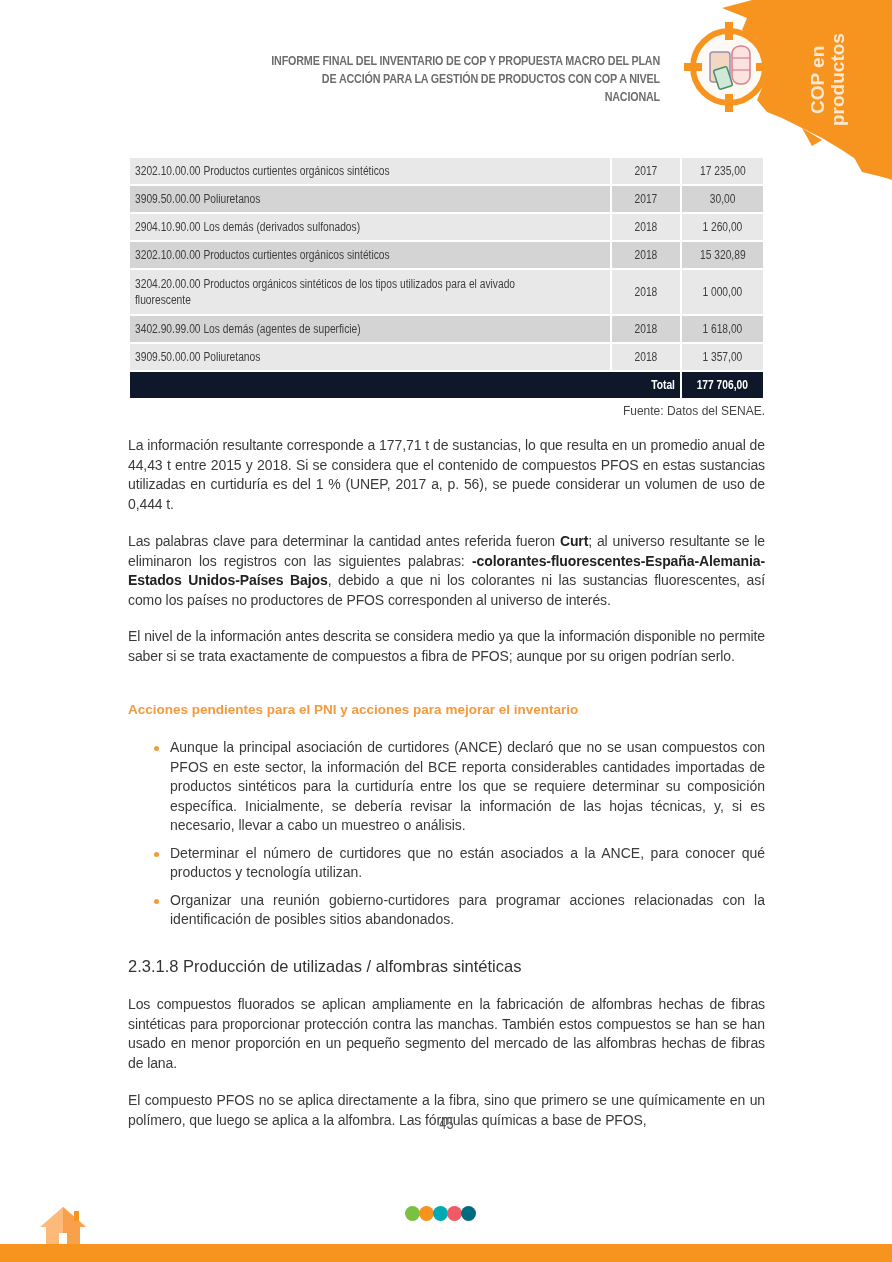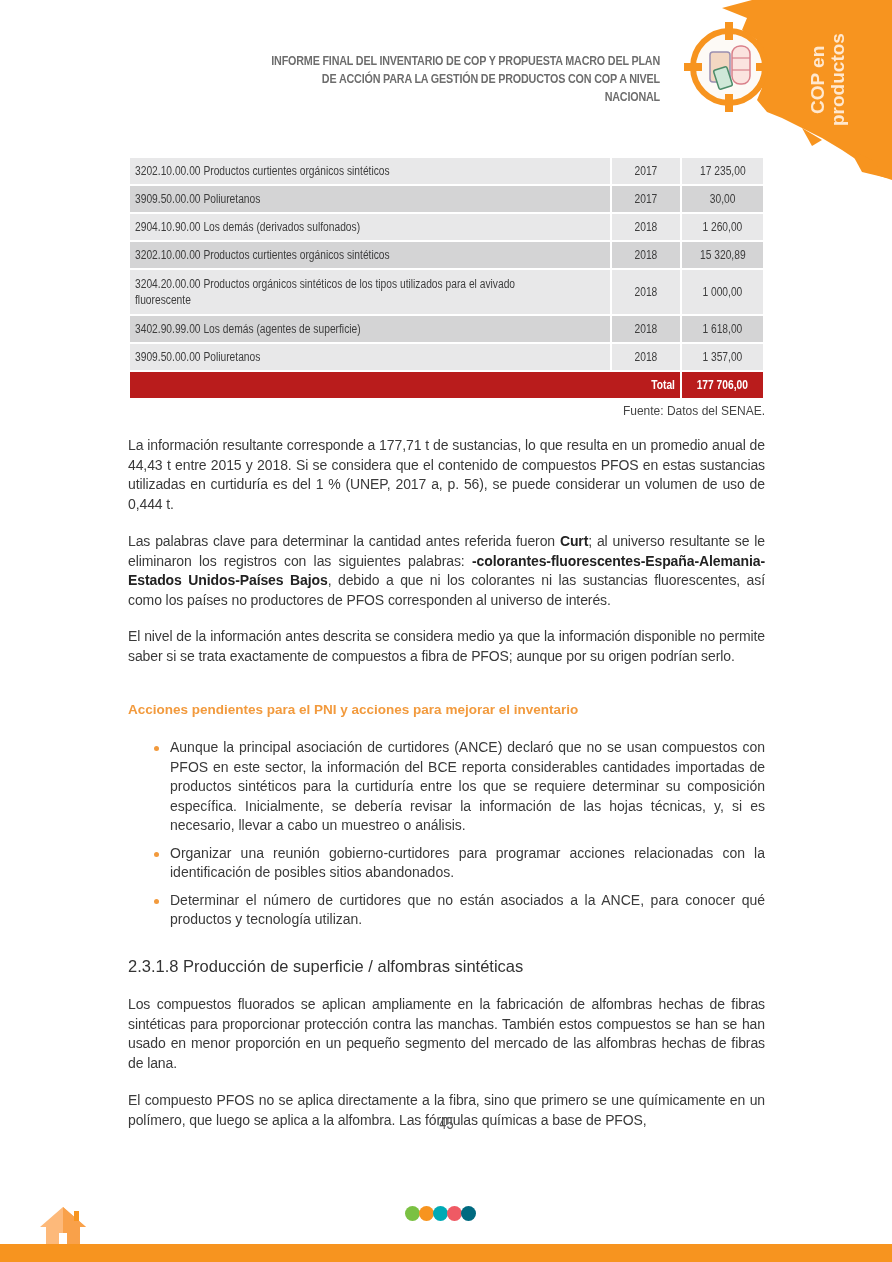--- a/index.html
+++ b/index.html
@@ -39,21 +39,21 @@
   }
   table.data td {
     border: 2px solid #ffffff; padding: 3px 5px;
     line-height: 16px; vertical-align: middle;
   }
   table.data td.prod { width: 390px; text-align: left; }
   table.data td.year { width: 58px; text-align: center; }
   table.data td.val { text-align: center; }
   table.data tr.light td { background: #e8e8e9; height: 20px; }
   table.data tr.dark td { background: #d4d4d5; height: 20px; }
-  table.data tr.total td { background: #b91c1c; color: #ffffff; font-weight: bold; height: 20px; }
+  table.data tr.total td { background: #0f172a; color: #ffffff; font-weight: bold; height: 20px; }
   table.data tr.total td.lbl { text-align: right; }
   .cond { display: inline-block; transform: scaleX(0.82); transform-origin: left center; white-space: nowrap; }
   .condc { display: inline-block; transform: scaleX(0.82); transform-origin: center center; white-space: nowrap; }
   .condr { display: inline-block; transform: scaleX(0.82); transform-origin: right center; white-space: nowrap; }
   .source {
     position: absolute; right: 127px; top: 404px;
     font-size: 12px; color: #444;
   }
   .para {
     position: absolute; left: 128px; width: 637px;
@@ -182,25 +182,25 @@
 <div class="para" style="top:532px;">
   <span>Las palabras clave para determinar la cantidad antes referida fueron </span><b>Curt</b><span>; al universo resultante se le eliminaron los registros con las siguientes palabras: </span><b>-colorantes-fluorescentes-España-Alemania-Estados Unidos-Países Bajos</b><span>, debido a que ni los colorantes ni las sustancias fluorescentes, así como los países no productores de PFOS corresponden al universo de interés.</span>
 </div>
 
 <div class="para" style="top:627px;">El nivel de la información antes descrita se considera medio ya que la información disponible no permite saber si se trata exactamente de compuestos a fibra de PFOS; aunque por su origen podrían serlo.</div>
 
 <div class="subhead">Acciones pendientes para el PNI y acciones para mejorar el inventario</div>
 
 <ul class="bullets">
   <li><span class="dot"></span><span>Aunque la principal asociación de curtidores (ANCE) declaró que no se usan compuestos con PFOS en este sector, la información del BCE reporta considerables cantidades importadas de productos sintéticos para la curtiduría entre los que se requiere determinar su composición específica. Inicialmente, se debería revisar la información de las hojas técnicas, y, si es necesario, llevar a cabo un muestreo o análisis.</span></li>
+  <li><span class="dot"></span><span>Determinar el número de curtidores que no están asociados a la ANCE, para conocer qué productos y tecnología utilizan.</span></li>
   <li><span class="dot"></span><span>Organizar una reunión gobierno-curtidores para programar acciones relacionadas con la identificación de posibles sitios abandonados.</span></li>
-  <li><span class="dot"></span><span>Determinar el número de curtidores que no están asociados a la ANCE, para conocer qué productos y tecnología utilizan.</span></li>
 </ul>
 
-<div class="section-title">2.3.1.8  Producción de superficie / alfombras sintéticas</div>
+<div class="section-title">2.3.1.8  Producción de utilizadas / alfombras sintéticas</div>
 
 <div class="para" style="top:995px;">Los compuestos fluorados se aplican ampliamente en la fabricación de alfombras hechas de fibras sintéticas para proporcionar protección contra las manchas. También estos compuestos se han se han usado en menor proporción en un pequeño segmento del mercado de las alfombras hechas de fibras de lana.</div>
 
 <div class="para" style="top:1091px;">El compuesto PFOS no se aplica directamente a la fibra, sino que primero se une químicamente en un polímero, que luego se aplica a la alfombra. Las fórmulas químicas a base de PFOS,</div>
 
 <div class="page-num"><span>45</span></div>
 
 <div class="dots">
   <div class="d" style="background:#7ac143"></div>
   <div class="d" style="background:#f7941f"></div>

